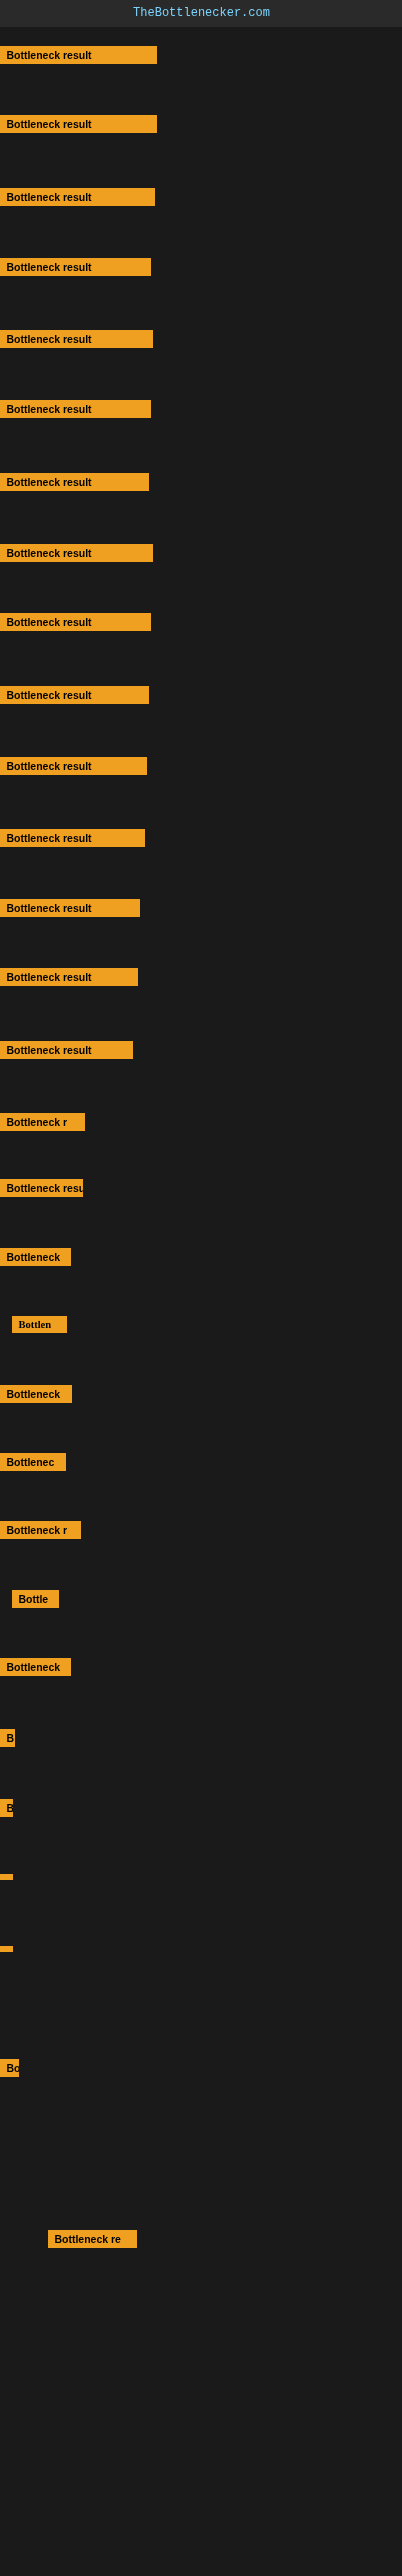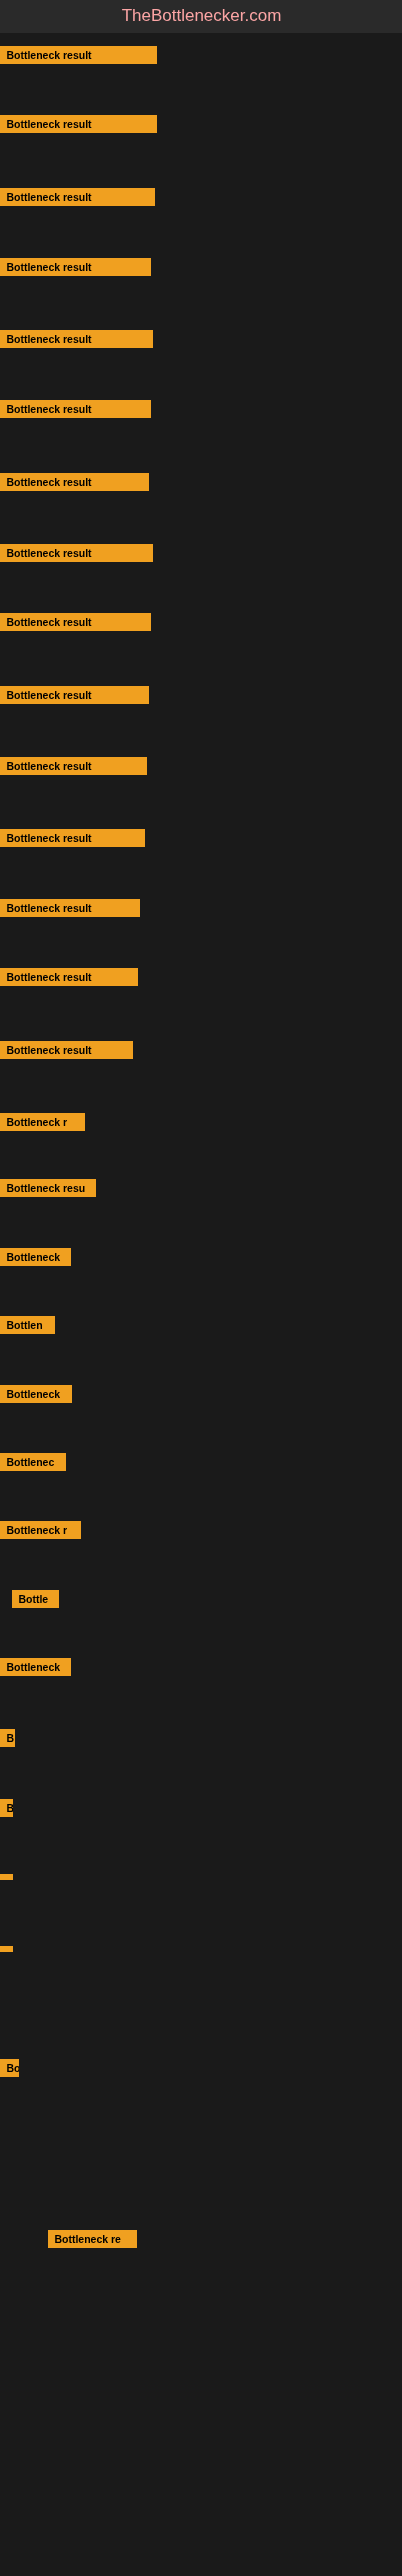--- a/index.html
+++ b/index.html
@@ -11,24 +11,25 @@
     body {
       width: 403px;
       min-height: 2576px;
       background-color: #1a1a1a;
       font-family: Arial, sans-serif;
       position: relative;
     }
 
     .site-title {
       text-align: center;
-      color: #fca5a5;
-      font-size: 17px;
+      color: #7dd3fc;
+      font-size: 12px;
       padding: 6.4px 0;
       background-color: #2a2a2a;
+      font-family: Liberation Mono, monospace;
     }
 
     .bottleneck-item {
       position: absolute;
       left: 0;
     }
 
     .bottleneck-label {
       display: inline-block;
       background-color: #f0a020;
@@ -57,23 +58,23 @@
     <div class="bottleneck-item" style="position: absolute; top: 473px; left: 0px;"><div class="bottleneck-label" style="max-width: 149px; width: 149px;">Bottleneck result</div></div>
     <div class="bottleneck-item" style="position: absolute; top: 544px; left: 0px;"><div class="bottleneck-label" style="max-width: 153px; width: 153px;">Bottleneck result</div></div>
     <div class="bottleneck-item" style="position: absolute; top: 613px; left: 0px;"><div class="bottleneck-label" style="max-width: 151px; width: 151px;">Bottleneck result</div></div>
     <div class="bottleneck-item" style="position: absolute; top: 686px; left: 0px;"><div class="bottleneck-label" style="max-width: 149px; width: 149px;">Bottleneck result</div></div>
     <div class="bottleneck-item" style="position: absolute; top: 757px; left: 0px;"><div class="bottleneck-label" style="max-width: 147px; width: 147px;">Bottleneck result</div></div>
     <div class="bottleneck-item" style="position: absolute; top: 829px; left: 0px;"><div class="bottleneck-label" style="max-width: 145px; width: 145px;">Bottleneck result</div></div>
     <div class="bottleneck-item" style="position: absolute; top: 899px; left: 0px;"><div class="bottleneck-label" style="max-width: 140px; width: 140px;">Bottleneck result</div></div>
     <div class="bottleneck-item" style="position: absolute; top: 968px; left: 0px;"><div class="bottleneck-label" style="max-width: 138px; width: 138px;">Bottleneck result</div></div>
     <div class="bottleneck-item" style="position: absolute; top: 1041px; left: 0px;"><div class="bottleneck-label" style="max-width: 133px; width: 133px;">Bottleneck result</div></div>
     <div class="bottleneck-item" style="position: absolute; top: 1113px; left: 0px;"><div class="bottleneck-label" style="max-width: 85px; width: 85px;">Bottleneck r</div></div>
-    <div class="bottleneck-item" style="position: absolute; top: 1179px; left: 0px;"><div class="bottleneck-label" style="max-width: 97px; width: 96px;">Bottleneck resu</div></div>
+    <div class="bottleneck-item" style="position: absolute; top: 1179px; left: 0px;"><div class="bottleneck-label" style="max-width: 97px; width: 83px;">Bottleneck resu</div></div>
     <div class="bottleneck-item" style="position: absolute; top: 1248px; left: 0px;"><div class="bottleneck-label" style="max-width: 71px; width: 71px;">Bottleneck</div></div>
-    <div class="bottleneck-item" style="position: absolute; top: 1316px; left: 0px;"><div class="bottleneck-label" style="max-width: 55px; width: 55px;">Bottlen</div></div>
+    <div class="bottleneck-item" style="position: absolute; top: 1316px; left: 12px; font-family: Liberation Serif, serif;"><div class="bottleneck-label" style="max-width: 55px; width: 55px;">Bottlen</div></div>
     <div class="bottleneck-item" style="position: absolute; top: 1385px; left: 0px;"><div class="bottleneck-label" style="max-width: 72px; width: 72px;">Bottleneck</div></div>
     <div class="bottleneck-item" style="position: absolute; top: 1453px; left: 0px;"><div class="bottleneck-label" style="max-width: 66px; width: 84px;">Bottlenec</div></div>
     <div class="bottleneck-item" style="position: absolute; top: 1521px; left: 0px;"><div class="bottleneck-label" style="max-width: 81px; width: 81px;">Bottleneck r</div></div>
     <div class="bottleneck-item" style="position: absolute; top: 1590px; left: 12px;"><div class="bottleneck-label" style="max-width: 47px; width: 47px;">Bottle</div></div>
     <div class="bottleneck-item" style="position: absolute; top: 1658px; left: 0px;"><div class="bottleneck-label" style="max-width: 71px; width: 71px;">Bottleneck</div></div>
     <div class="bottleneck-item" style="position: absolute; top: 1729px; left: 0px;"><div class="bottleneck-label" style="max-width: 14.5px; width: 14.5px;">B</div></div>
     <div class="bottleneck-item" style="position: absolute; top: 1799px; left: 0px;"><div class="bottleneck-label" style="max-width: 11.3px; width: 11.3px;">B</div></div>
     <div class="bottleneck-item" style="position: absolute; top: 1868px; left: 0px;"><div class="bottleneck-label" style="max-width: 1.6px; width: 1.6px;"></div></div>
     <div class="bottleneck-item" style="position: absolute; top: 1940px; left: 0px;"><div class="bottleneck-label" style="max-width: 1.6px; width: 1.6px;"></div></div>
     <div class="bottleneck-item" style="position: absolute; top: 2013px; left: 0px; margin-top: 46px;"><div class="bottleneck-label" style="max-width: 19.3px; width: 19.3px;">Bo</div></div>

